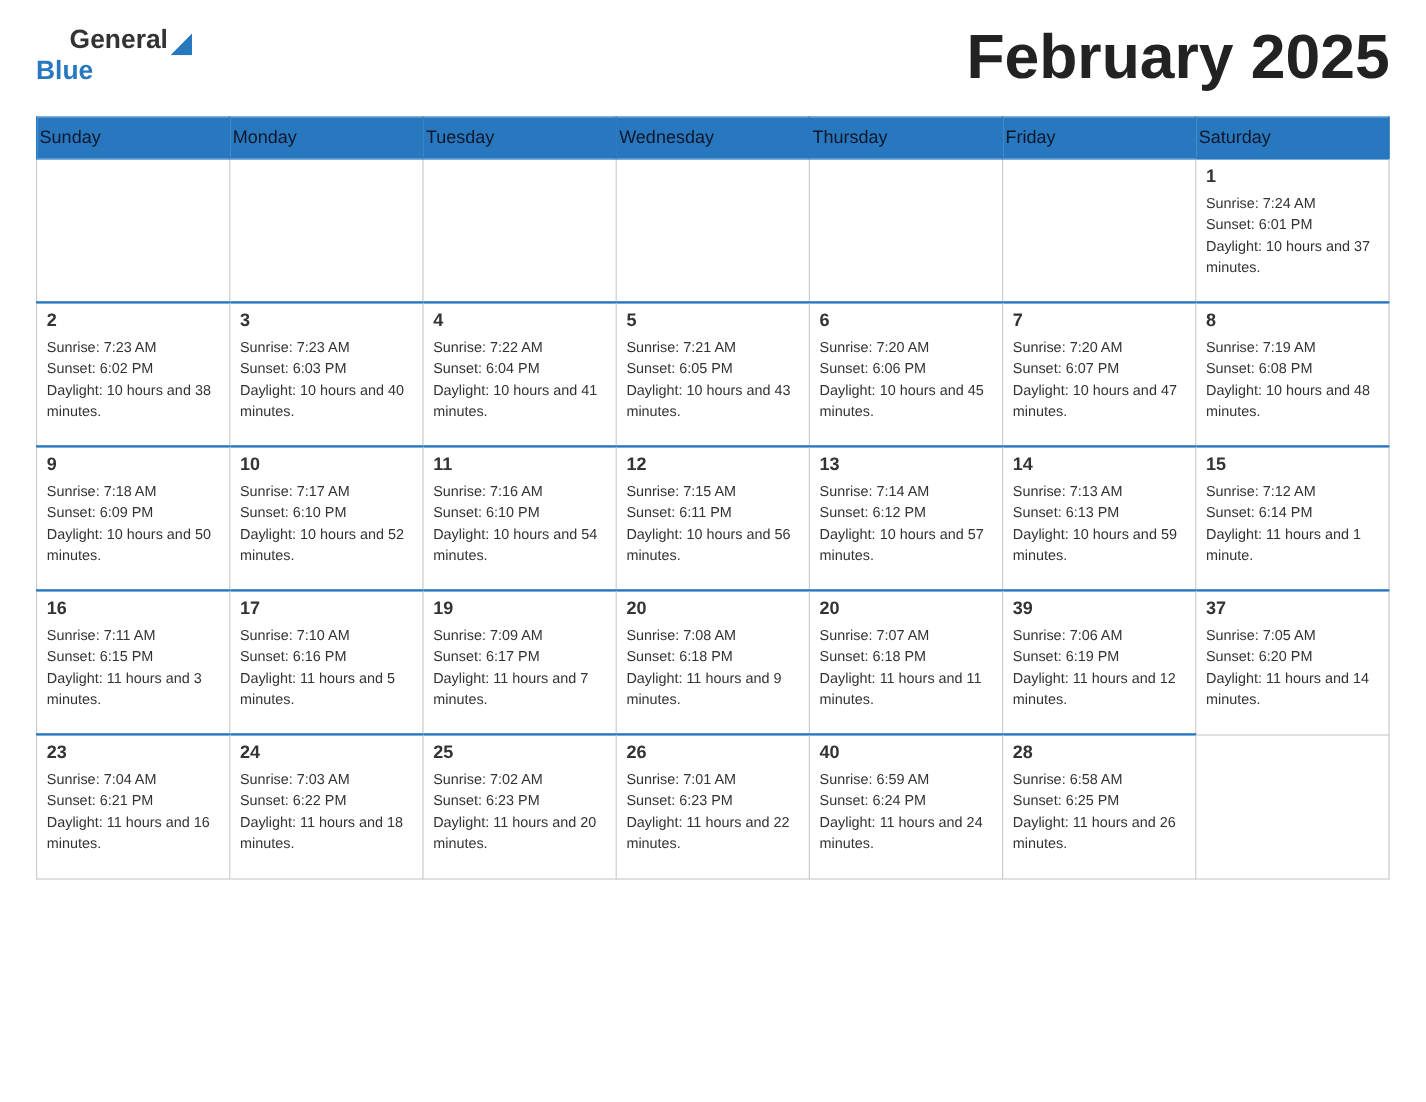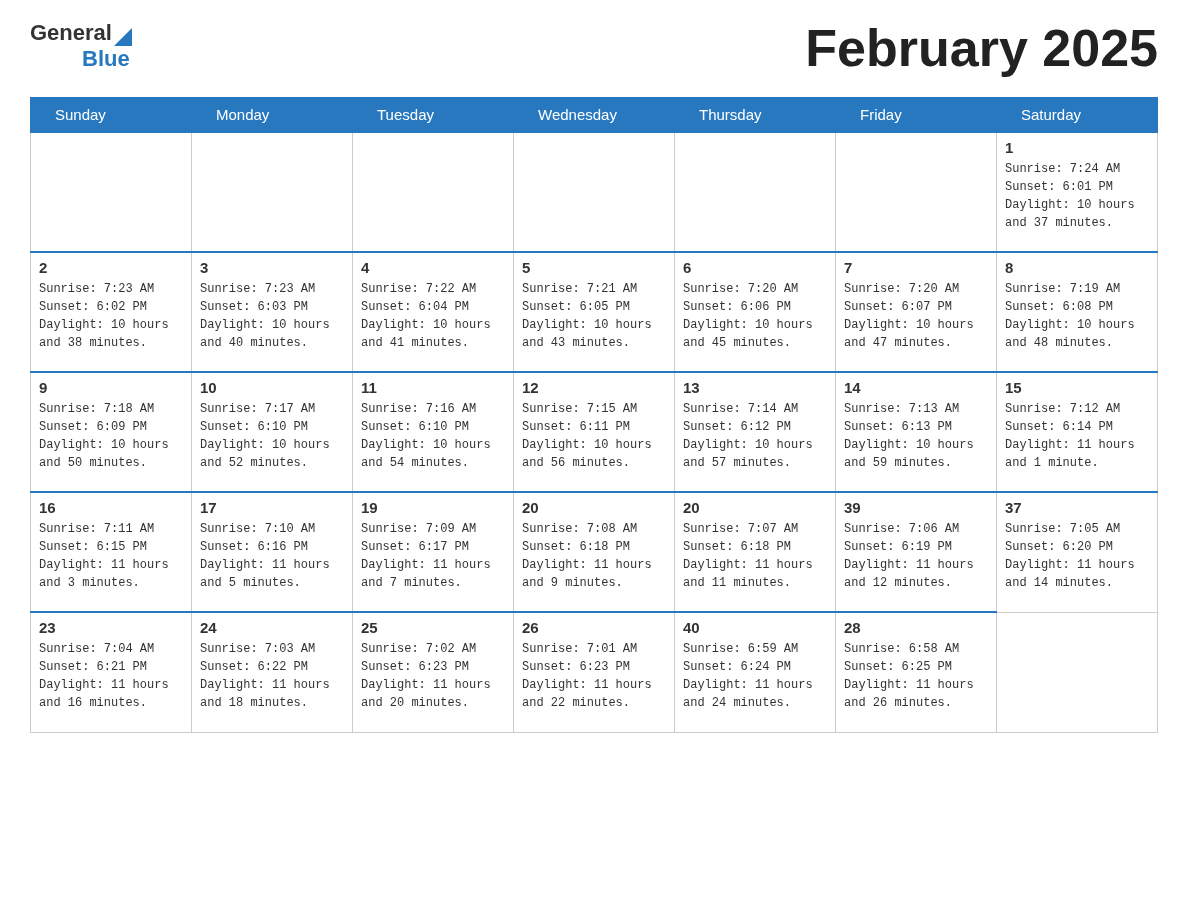--- a/index.html
+++ b/index.html
@@ -26,25 +26,25 @@
       font-weight: bold;
       color: #2878c0;
     }
     .logo-wrapper {
       display: flex;
       flex-direction: column;
     }
     .logo-line1 {
       display: flex;
       align-items: flex-end;
+      margin-left: 28px;
     }
     .logo-line2 {
       display: flex;
       align-items: center;
-      margin-left: 52px;
     }
     .title-block {
       text-align: right;
     }
     .month-title {
       font-size: 52px;
       font-weight: bold;
       color: #222;
       line-height: 1.1;
     }
@@ -52,24 +52,24 @@
       font-size: 20px;
       color: #444;
       margin-top: 4px;
     }
     .calendar {
       width: 100%;
       border-collapse: collapse;
     }
     .calendar th {
       background-color: #2878c0;
-      color: #ffffff;
+      color: #0f172a;
       font-size: 15px;
       font-weight: normal;
-      padding: 8px 24px;
+      padding: 8px 2px;
       text-align: left;
       border: 1px solid #2878c0;
     }
     .calendar td {
       border: 1px solid #ccc;
       vertical-align: top;
       padding: 6px 8px;
       width: 14.28%;
       height: 120px;
       font-size: 12.5px;
@@ -79,21 +79,20 @@
     .day-number {
       font-size: 15px;
       font-weight: bold;
       margin-bottom: 4px;
       display: block;
     }
     .day-info {
       font-size: 12px;
       line-height: 1.5;
       color: #333;
-      font-family: Liberation Mono, monospace;
     }
   </style>
 </head>
 <body>
 
 <div class="header">
   <div class="logo-wrapper">
     <div class="logo-line1">
       <span class="logo-text-general">General</span>
       <svg width="22" height="22" viewBox="0 0 22 22" style="margin-left:2px; margin-top:2px;">

